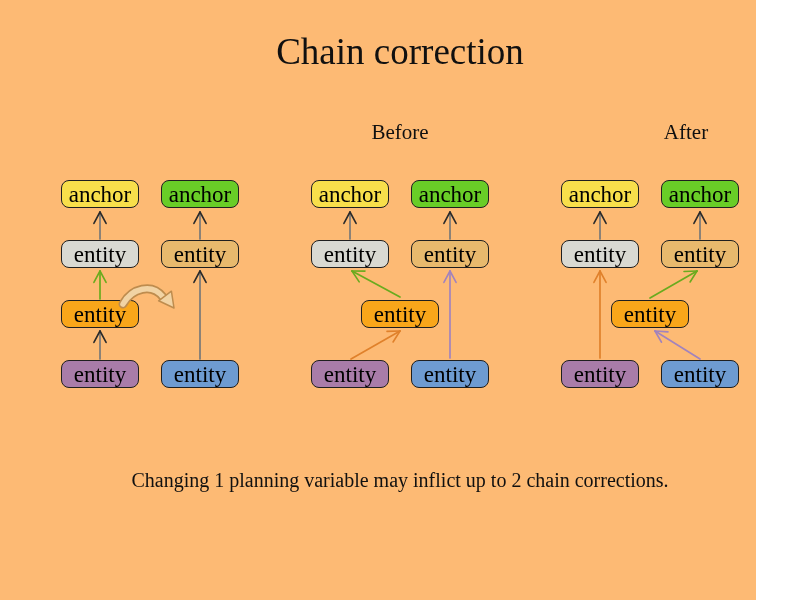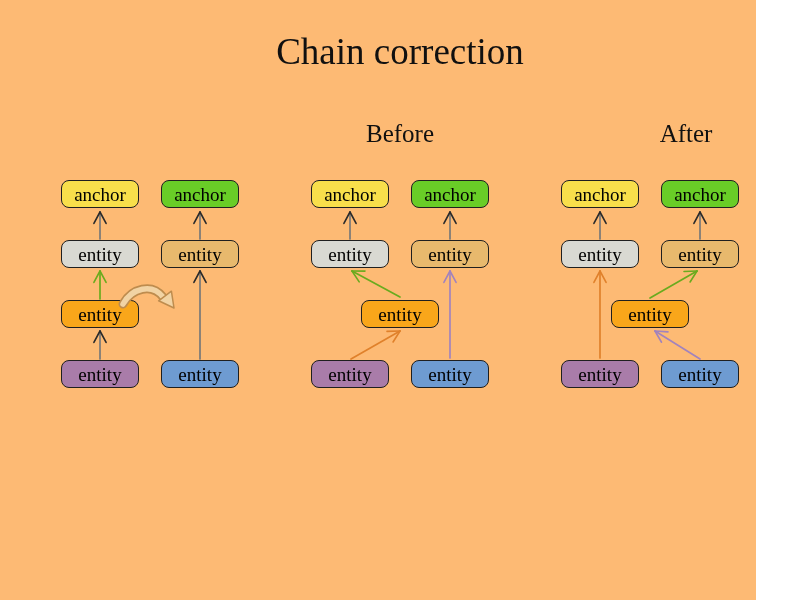--- a/index.html
+++ b/index.html
@@ -19,21 +19,21 @@
     width: 800px;
     text-align: center;
     font-size: 37px;
     font-weight: 400;
     color: #101010;
   }
   .group-label {
     position: absolute;
     top: 120px;
     transform: translateX(-50%);
-    font-size: 25px;
+    font-size: 21px;
     color: #101010;
     white-space: nowrap;
   }
   #label-before { left: 400px; }
   #label-after  { left: 686px; }
   #caption {
     position: absolute;
     top: 469px;
     left: 0;
     width: 800px;
@@ -45,21 +45,21 @@
   .node {
     position: absolute;
     width: 78px;
     height: 28px;
     box-sizing: border-box;
     border: 1.5px solid #1f1f1f;
     border-radius: 8px;
     display: flex;
     align-items: center;
     justify-content: center;
-    font-size: 19px;
+    font-size: 23px;
     line-height: 1;
     color: #000000;
   }
   #arrows-svg {
     position: absolute;
     top: 0;
     left: 0;
     pointer-events: none;
   }
 </style>
@@ -173,13 +173,14 @@
           <line x1="697" y1="271" x2="690.0872047273139" y2="282.009689437851" stroke="#6aab1e" stroke-width="1.6" stroke-linecap="round"></line>
         </g>
         <g>
           <line x1="700" y1="359" x2="655" y2="331" stroke="#a283bd" stroke-width="1.7" stroke-linecap="round"></line>
           <line x1="655" y1="331" x2="661.5214470371398" y2="342.2459205288754" stroke="#a283bd" stroke-width="1.6" stroke-linecap="round"></line>
           <line x1="655" y1="331" x2="667.9700375599347" y2="331.88211433152645" stroke="#a283bd" stroke-width="1.6" stroke-linecap="round"></line>
         </g>
       </g>
   </svg>
 
+  <div id="caption">Changing 1 planning variable may inflict up to 2 chain corrections.</div>
 </div>
 
 </body></html>

